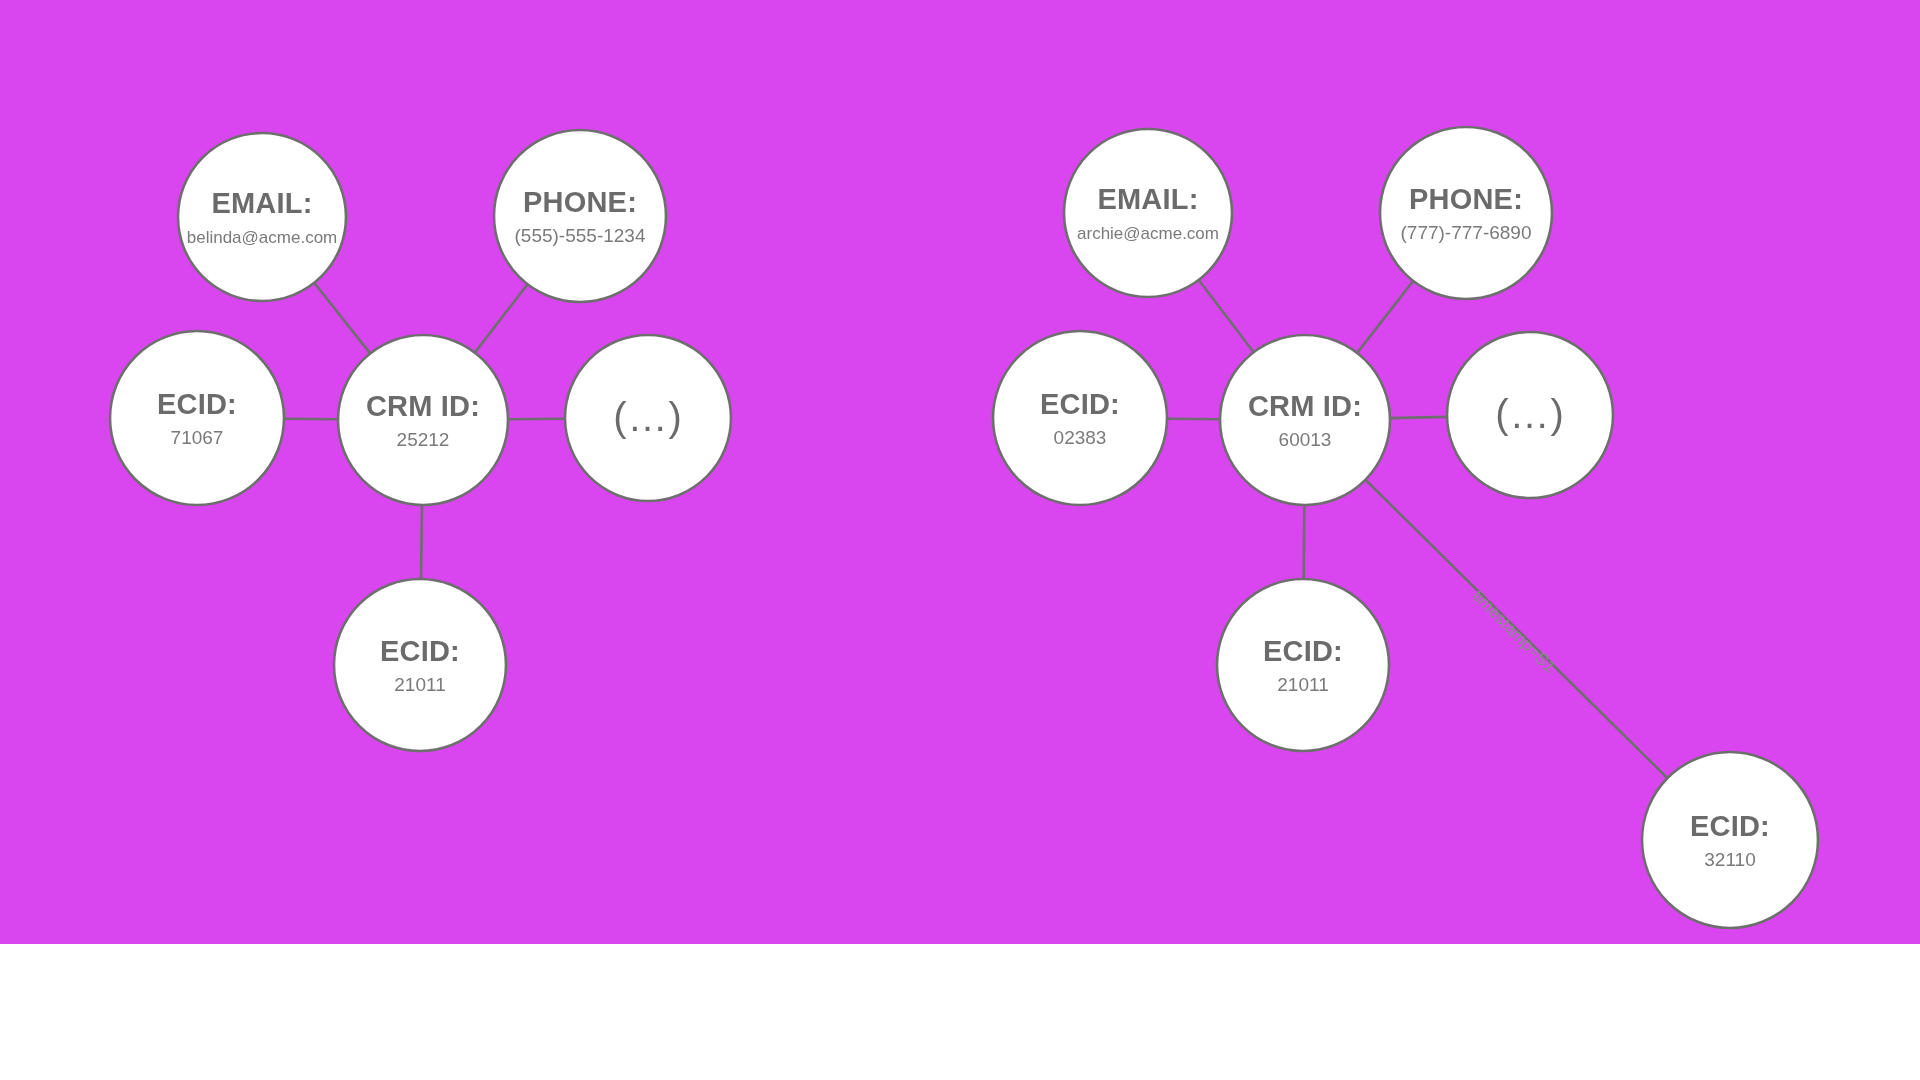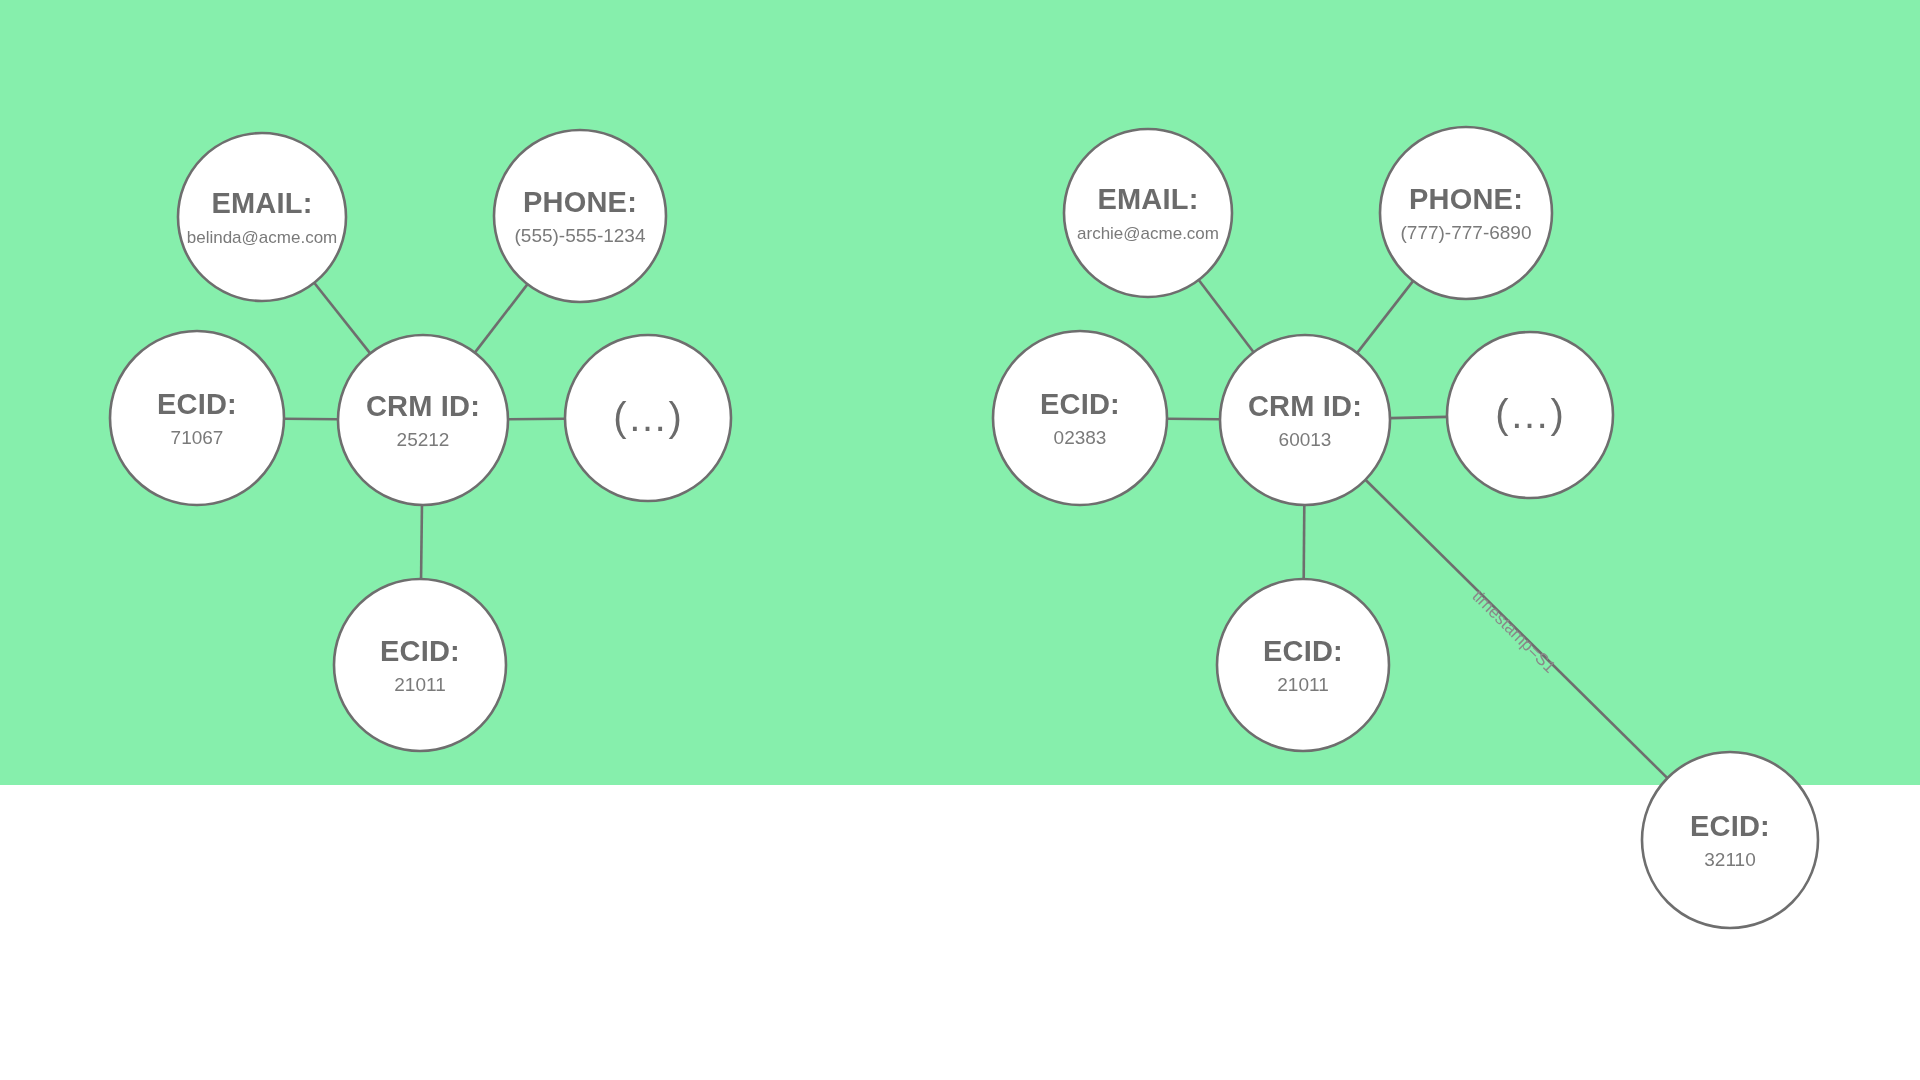--- a/index.html
+++ b/index.html
@@ -10,22 +10,22 @@
   }
   body {
     width: 1920px;
     height: 1080px;
     overflow: hidden;
     font-family: "Liberation Sans", sans-serif;
   }
   #stage {
     position: relative;
     width: 1920px;
-    height: 785px;
-    background: #86efac;
+    height: 944px;
+    background: #d946ef;
   }
   #graph-svg {
     position: absolute;
     top: 0;
     left: 0;
     width: 1920px;
     height: 1080px;
   }
   .edge-line {
     stroke: #6e6e6e;

